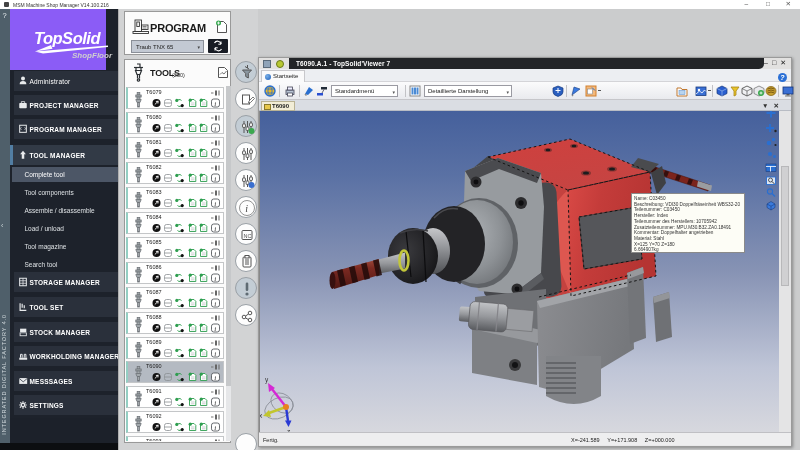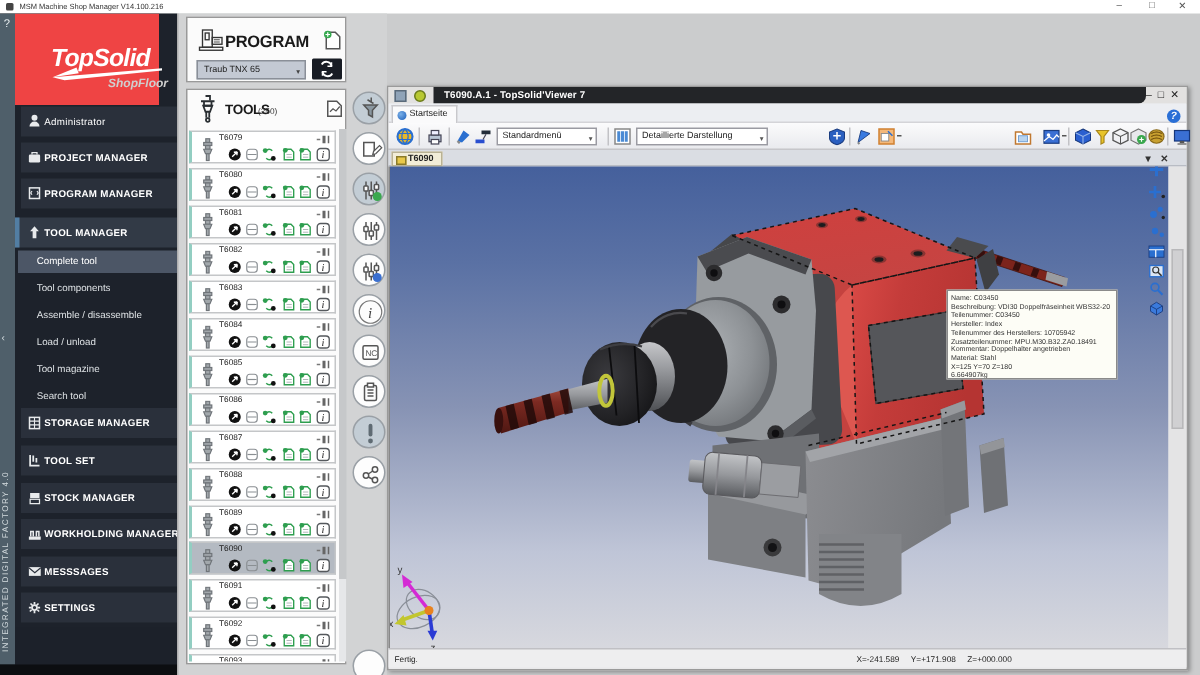--- a/index.html
+++ b/index.html
@@ -13,21 +13,21 @@
 #wintitle .t { position:absolute; left:13px; top:2px; font-size:5px; color:#333; }
 #wintitle .ic { position:absolute; left:4px; top:2px; width:5px; height:5px; background:#444; border-radius:1px; }
 #wintitle .ctl { position:absolute; top:0px; font-size:6.5px; color:#555; }
 
 
 #sidebar { left:0; top:9px; width:118px; height:441px; background:#1d222b; overflow:hidden; }
 #edgestrip { position:absolute; left:0; top:0; width:10px; height:434px; background:#4f5f6a; }
 #edgestrip .q { position:absolute; left:2.5px; top:2px; color:#e8eef0; font-size:7.5px; }
 #edgestrip .coll { position:absolute; left:1px; top:213px; color:#cdd6da; font-size:7px; }
 #edgestrip .vt { position:absolute; left:1px; bottom:8px; width:9px; color:#d5dde0; font-size:5.5px; letter-spacing:0.9px; writing-mode:vertical-rl; transform:rotate(180deg); white-space:nowrap; }
-#logoarea { position:absolute; left:10px; top:0; width:96px; height:61px; background:#ef4444; }
+#logoarea { position:absolute; left:10px; top:0; width:96px; height:61px; background:#8b5cf6; }
 #sidefoot { position:absolute; left:0px; top:434px; width:118px; height:7px; background:#0c0e11; }
 #sidebelow { position:absolute; left:10px; top:409px; width:108px; height:25px; background:#1c212a; }
 .mrow { position:absolute; left:14px; width:104px; height:20px; background:#2a303b; color:#fff; }
 .mrow .mi { position:absolute; left:4px; top:5px; width:10px; height:10px; }
 .mrow .ml { position:absolute; left:15.5px; top:7px; font-size:6.5px; font-weight:bold; letter-spacing:0.2px; white-space:nowrap; }
 .srow { position:absolute; left:14px; width:104px; height:16px; color:#dde1e4; }
 .srow .sl { position:absolute; left:10.5px; top:4.5px; font-size:6.5px; white-space:nowrap; }
 #toolmgr { left:10px !important; width:108px !important; background:#323a46; border-left:3px solid #527ea3; }
 #toolmgr .mi { left:5px; }
 #toolmgr .ml { left:16.5px; }

